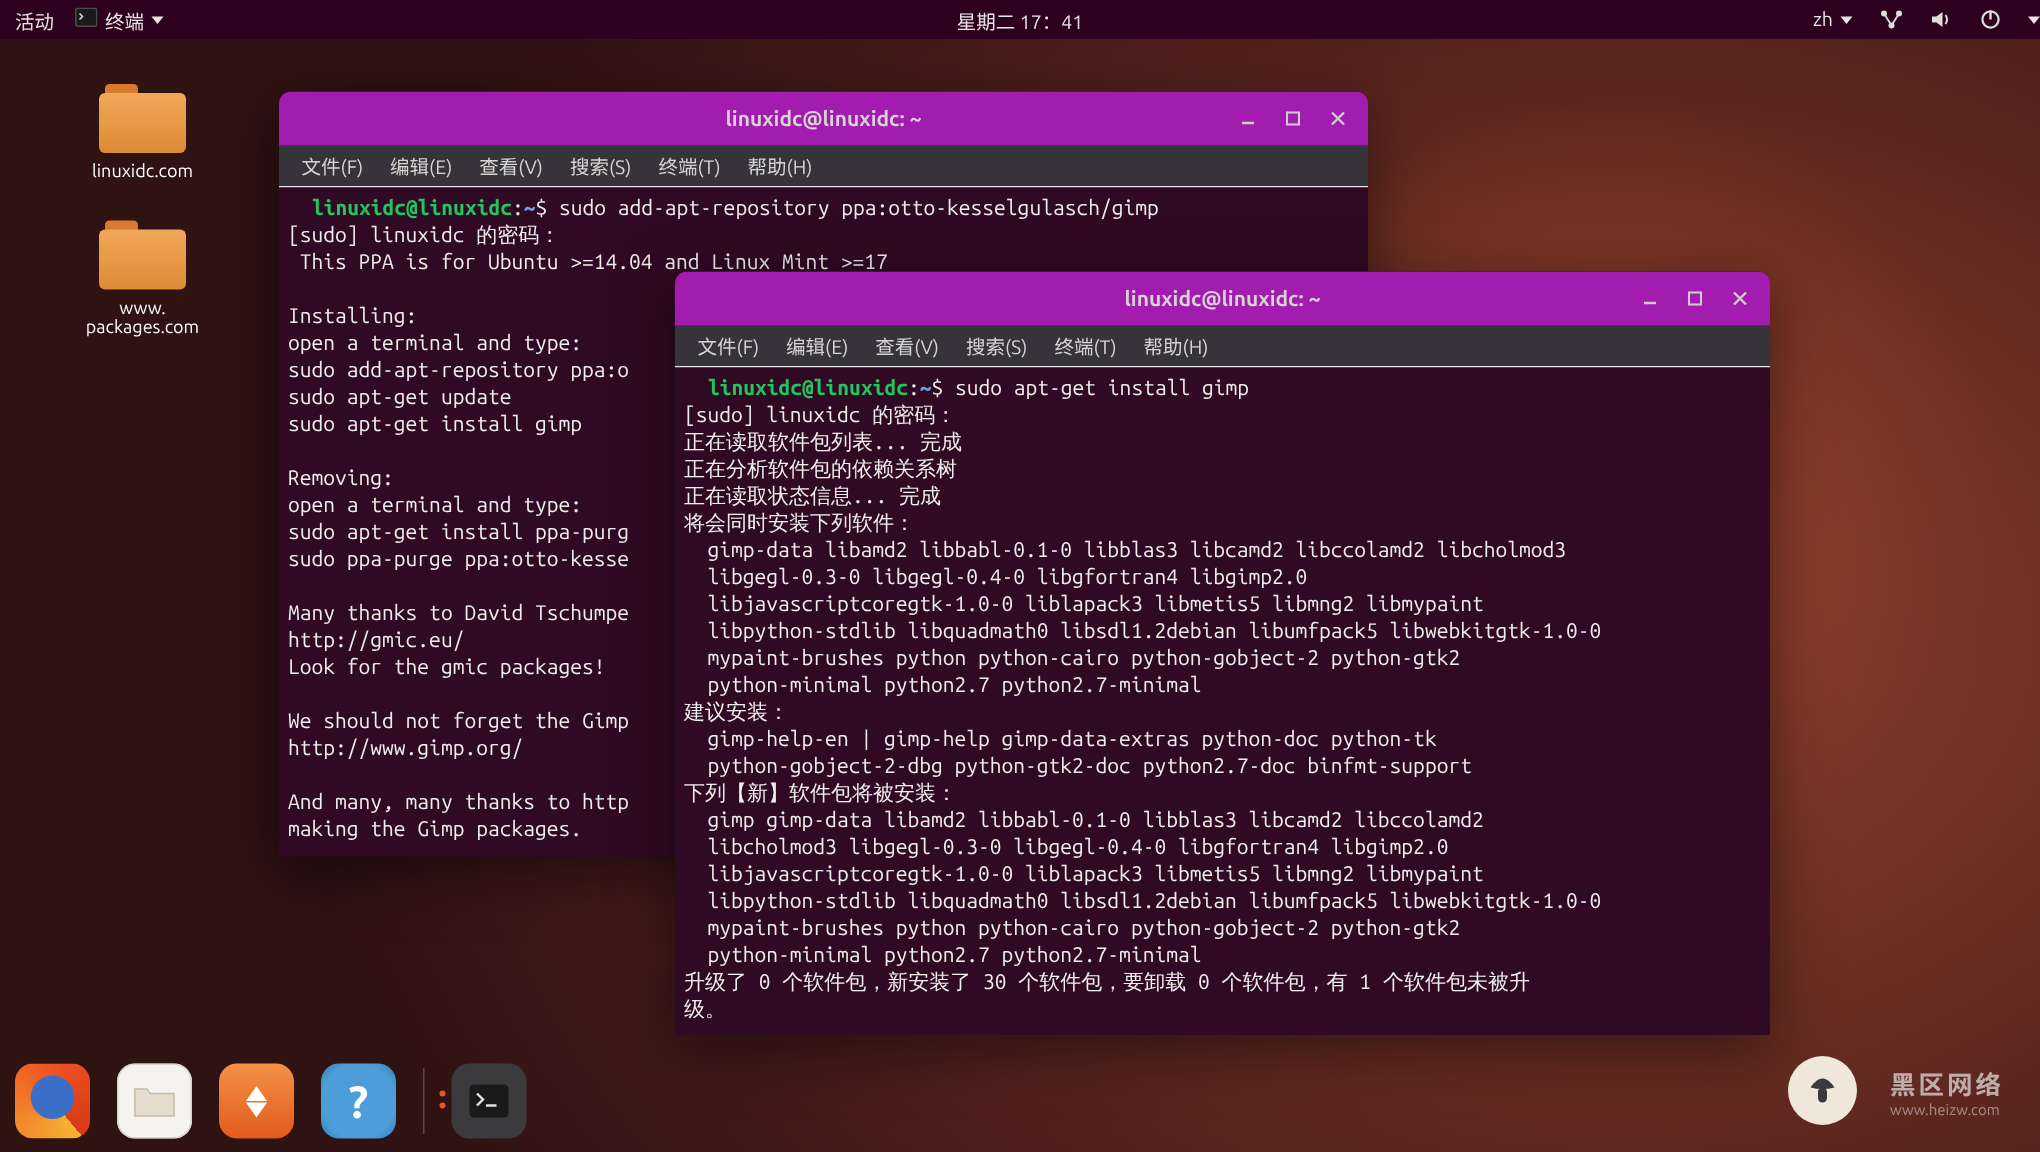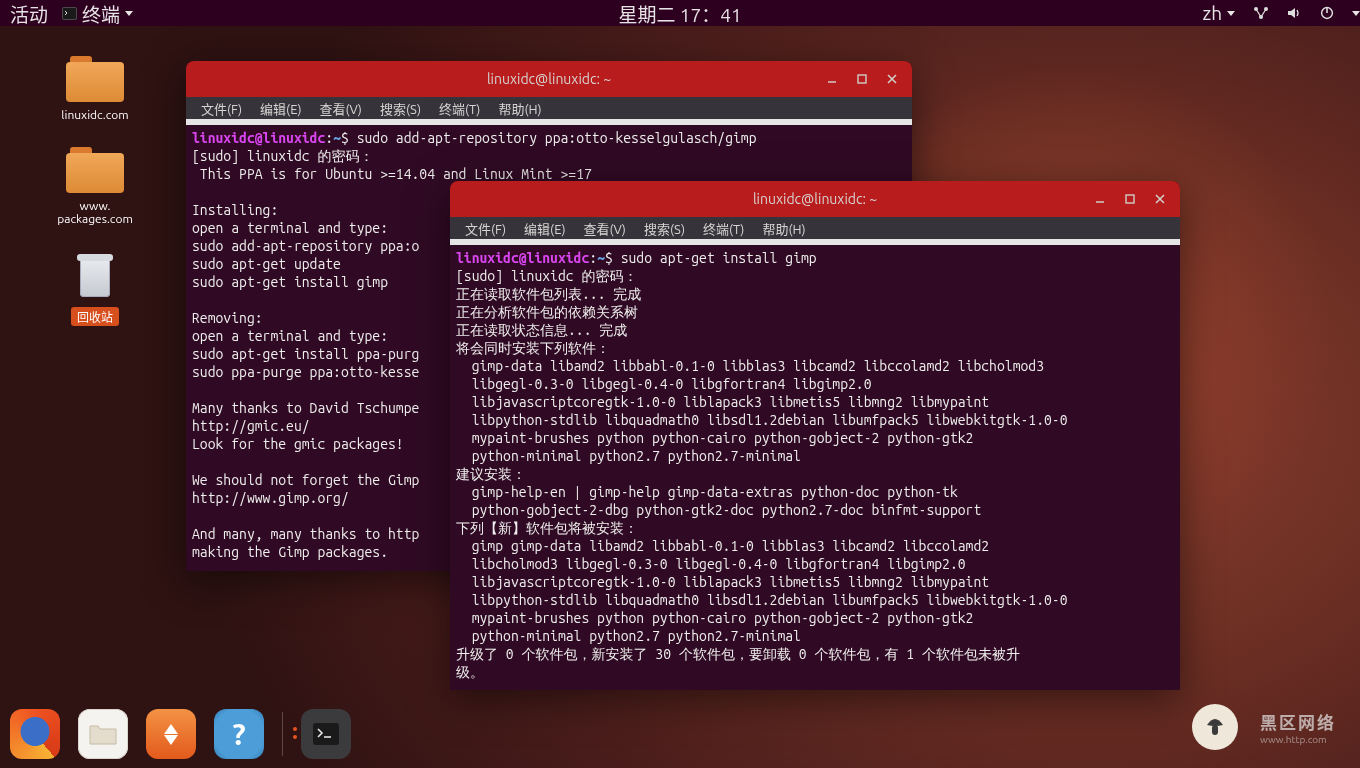--- a/index.html
+++ b/index.html
@@ -1,42 +1,42 @@
 <!DOCTYPE html>
 <html><head>
 <meta charset="utf-8">
 <style>
 * { margin: 0; padding: 0; box-sizing: border-box; }
 body { width: 1360px; height: 768px; font-family: "Ubuntu", "Noto Sans CJK SC", sans-serif; overflow: hidden; position: relative; background: #3b1a1a; }
 .wallpaper { position: absolute; inset: 0; background: radial-gradient(ellipse 900px 700px at 80% 55%, #8a3d2e 0%, #6d2f24 35%, #4a1d1b 70%, #2f1212 100%); }
 .wallpaper::before { content: ""; position: absolute; right: 30px; top: 70px; width: 520px; height: 520px; border-radius: 50%; background: radial-gradient(circle, rgba(180,80,50,0.45) 0%, rgba(140,60,40,0.25) 55%, transparent 72%); }
-.topbar { position: absolute; top: 0; left: 0; right: 0; height: 26px; background: #2c001e; color: #e8e3e6; display: flex; align-items: center; font-size: 19px; z-index: 100; }
+.topbar { position: absolute; top: 0; left: 0; right: 0; height: 26px; background: #2c001e; color: #e8e3e6; display: flex; align-items: center; font-size: 13px; z-index: 100; }
 .topbar .left { display: flex; align-items: center; gap: 14px; padding-left: 10px; }
 .topbar .topitem { display: flex; align-items: center; gap: 5px; cursor: pointer; }
 .topbar .center { position: absolute; left: 50%; transform: translateX(-50%); }
 .topbar .right { margin-left: auto; display: flex; align-items: center; gap: 18px; }
 .tri-down { width: 0; height: 0; border-left: 4px solid transparent; border-right: 4px solid transparent; border-top: 5px solid #e8e3e6; }
 .sysicon svg { display: block; }
 .desktop-icons { position: absolute; top: 56px; left: 40px; width: 110px; z-index: 5; color: #fff; font-size: 12px; text-align: center; }
 .di { margin-bottom: 26px; cursor: pointer; }
 .di .folder { width: 58px; height: 46px; margin: 0 auto 6px; position: relative; }
 .di .folder::before { content: ""; position: absolute; top: 0; left: 4px; width: 22px; height: 10px; background: #d97a2e; border-radius: 3px 3px 0 0; }
 .di .folder::after { content: ""; position: absolute; top: 6px; left: 0; right: 0; bottom: 0; background: linear-gradient(#f0a858, #de8a35); border-radius: 4px; }
 .di .trash { width: 50px; height: 50px; margin: 0 auto 6px; position: relative; }
 .di .trash::before { content: ""; position: absolute; top: 8px; left: 10px; width: 30px; height: 38px; background: linear-gradient(#e8eaee, #c5c9d0); border-radius: 0 0 4px 4px; box-shadow: inset 0 0 0 1px #aab; }
 .di .trash::after { content: ""; position: absolute; top: 3px; left: 7px; width: 36px; height: 7px; background: #d7dade; border-radius: 3px; }
 .di.selected .label { background: #d64f1d; border-radius: 3px; display: inline-block; padding: 1px 6px; }
 .window { position: absolute; background: #2d0923; border-radius: 8px 8px 0 0; box-shadow: 0 10px 40px rgba(0,0,0,0.5); display: flex; flex-direction: column; overflow: hidden; }
-.titlebar { height: 36px; background: #b91c1c; color: #d6d4d2; display: flex; align-items: center; justify-content: center; position: relative; font-size: 14px; font-weight: 400; }
+.titlebar { height: 36px; background: #a21caf; color: #d6d4d2; display: flex; align-items: center; justify-content: center; position: relative; font-size: 14px; font-weight: 700; }
 .winctrl { position: absolute; right: 6px; top: 4px; display: flex; gap: 2px; }
 .winbtn { width: 28px; height: 28px; display: flex; align-items: center; justify-content: center; cursor: pointer; color: #cfcdc9; }
-.menubar { height: 28px; background: #36343a; color: #d6d4d2; display: flex; align-items: center; font-size: 13px; padding: 0 6px; border-bottom: 6px solid #e5e5e5; }
+.menubar { height: 28px; background: #36343a; color: #d6d4d2; display: flex; align-items: center; font-size: 13px; padding: 0 6px; border-bottom: 1px solid #e5e5e5; }
 .menubar .mitem { padding: 4px 9px; cursor: pointer; }
 .termbody { flex: 1; background: #300a24; color: #eeeeec; font-family: "Ubuntu Mono","DejaVu Sans Mono",monospace; font-size: 14px; line-height: 18px; padding: 4px 6px 6px; white-space: pre; overflow: hidden; }
-.prompt-user { color: #d946ef; font-weight: bold; }
+.prompt-user { color: #22c55e; font-weight: bold; margin-left: 16px; }
 .prompt-path { color: #6aa3e6; font-weight: bold; }
 .dock { position: absolute; left: 10px; bottom: 6px; height: 56px; display: flex; align-items: center; gap: 18px; z-index: 50; }
 .dockicon { width: 50px; height: 50px; border-radius: 12px; display: flex; align-items: center; justify-content: center; cursor: pointer; position: relative; }
 .dockicon.running::after { content: ""; position: absolute; left: -8px; top: 36%; width: 4px; height: 4px; border-radius: 50%; background: #e95420; box-shadow: 0 8px 0 #e95420; }
 .separator { width: 1px; height: 44px; background: rgba(255,255,255,0.22); }
 .watermark { position: absolute; right: 24px; bottom: 18px; display: flex; align-items: center; gap: 22px; color: rgba(230,230,230,0.7); font-size: 12px; z-index: 40; }
 .watermark .wm-badge { width: 46px; height: 46px; border-radius: 50%; background: #efe7da; display: flex; align-items: center; justify-content: center; }
 </style>
 </head>
 <body>
@@ -95,21 +95,20 @@
 <div class="desktop-icons">
   <div class="di">
       <div class="folder"></div>
       <div class="label">linuxidc.com</div>
     </div>
   <div class="di">
       <div class="folder"></div>
       <div class="label" style="white-space:pre-line">www.
 packages.com</div>
     </div>
-  <div class="di selected"><div class="trash"></div><div class="label">回收站</div></div>
 </div>
 
 <div class="window" style="left:186px; top:61px; width:726px; height:510px; z-index:20;">
   <div class="titlebar">
     <span>linuxidc@linuxidc: ~</span>
     <div class="winctrl">
       <div class="winbtn">
           <svg width="10" height="10">
             <line x1="1" y1="8" x2="9" y2="8" stroke="#cfcdc9" stroke-width="1.6"></line>
           </svg>
@@ -242,15 +241,15 @@
 
 <div class="watermark">
   <div class="wm-badge">
     <svg width="28" height="28">
         <path d="M6 12 Q14 0 22 12 Q14 14 6 12 Z" fill="#3a3a3a"></path>
         <rect x="11" y="12" width="6" height="10" rx="3" fill="#3a3a3a"></rect>
       </svg>
   </div>
   <div>
     <div style="font-size:17px;font-weight:600;letter-spacing:2px">黑区网络</div>
-    <div style="font-size:10px;opacity:.75">www.http.com</div>
+    <div style="font-size:10px;opacity:.75">www.heizw.com</div>
   </div>
 </div>
 
 </body></html>

